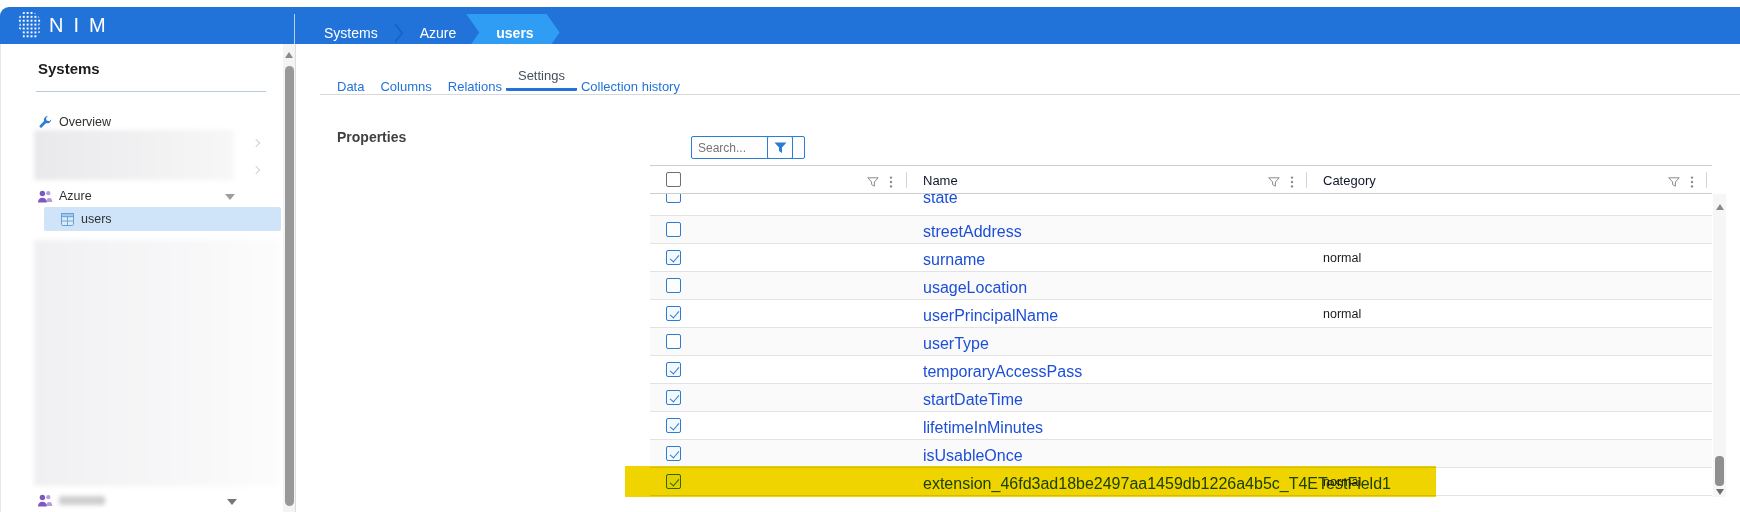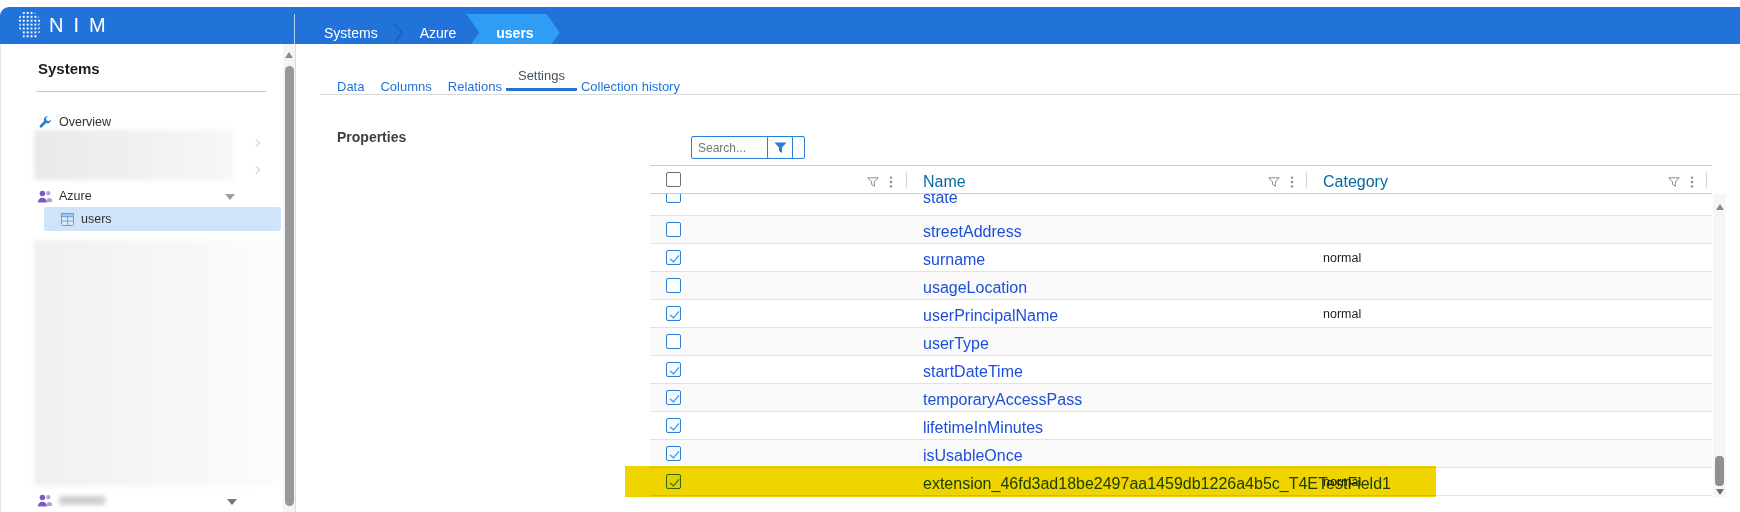--- a/index.html
+++ b/index.html
@@ -65,21 +65,21 @@
   .search-box { position:absolute; left:355px; top:92px; width:114px; height:23px;
     border:1px solid #2b7cd3; border-radius:2px; font-size:12px; color:#333; padding:0 6px; outline:none;
     font-family:"Liberation Sans","DejaVu Sans",sans-serif;margin-left:40px; }
   .search-box::placeholder { color:#757575; }
   .filter-btn { position:absolute; left:471px; top:92px; width:26px; height:23px; background:#fff;
     border:1px solid #2b7cd3; border-radius:2px; display:flex; align-items:center; justify-content:center; cursor:pointer; }
 
   
   .ptable { position:absolute; left:354px; top:121px; width:1062px; }
   .thead { position:relative; height:29px; background:#fff; border-top:1px solid #cdcdcd; border-bottom:1px solid #cdcdcd; }
-  .col-label { position:absolute; top:7px; font-size:16px; color:#0369a1; }
+  .col-label { position:absolute; top:7px; font-size:13px; color:#0f172a; }
   .lbl-name { left:273px; } .lbl-cat { left:673px; }
   .h-ic { position:absolute; top:8px; cursor:pointer; }
   .h-div { position:absolute; top:6px; width:1px; height:16px; background:#d4d4d4; }
   .cb { position:absolute; left:16px; top:6px; width:15px; height:15px; border:1px solid #2b7cd3;
     border-radius:2px; background:#fdfdfe; cursor:pointer; }
   .cb.checked { background:#f3f9ff; }
   .cb.checked::after { content:''; position:absolute; left:4.5px; top:1.5px; width:4px; height:8px;
     border-right:1.8px solid #2b7cd3; border-bottom:1.8px solid #2b7cd3; transform:rotate(40deg); }
   .thead .cb { border-color:#6f6f6f; background:#fff; }
   .tbody { position:relative; }
@@ -297,28 +297,28 @@
           <div class="trow">
             <div class="trow-in">
               <span class="cb"></span>
               <span class="cell-name">userType</span>
               <span class="cell-cat"></span>
             </div>
           </div>
           <div class="trow">
             <div class="trow-in">
               <span class="cb checked"></span>
+              <span class="cell-name">temporaryAccessPass</span>
+              <span class="cell-cat"></span>
+            </div>
+          </div>
+          <div class="trow">
+            <div class="trow-in">
+              <span class="cb checked"></span>
               <span class="cell-name">startDateTime</span>
-              <span class="cell-cat"></span>
-            </div>
-          </div>
-          <div class="trow">
-            <div class="trow-in">
-              <span class="cb checked"></span>
-              <span class="cell-name">temporaryAccessPass</span>
               <span class="cell-cat"></span>
             </div>
           </div>
           <div class="trow">
             <div class="trow-in">
               <span class="cb checked"></span>
               <span class="cell-name">lifetimeInMinutes</span>
               <span class="cell-cat"></span>
             </div>
           </div>

